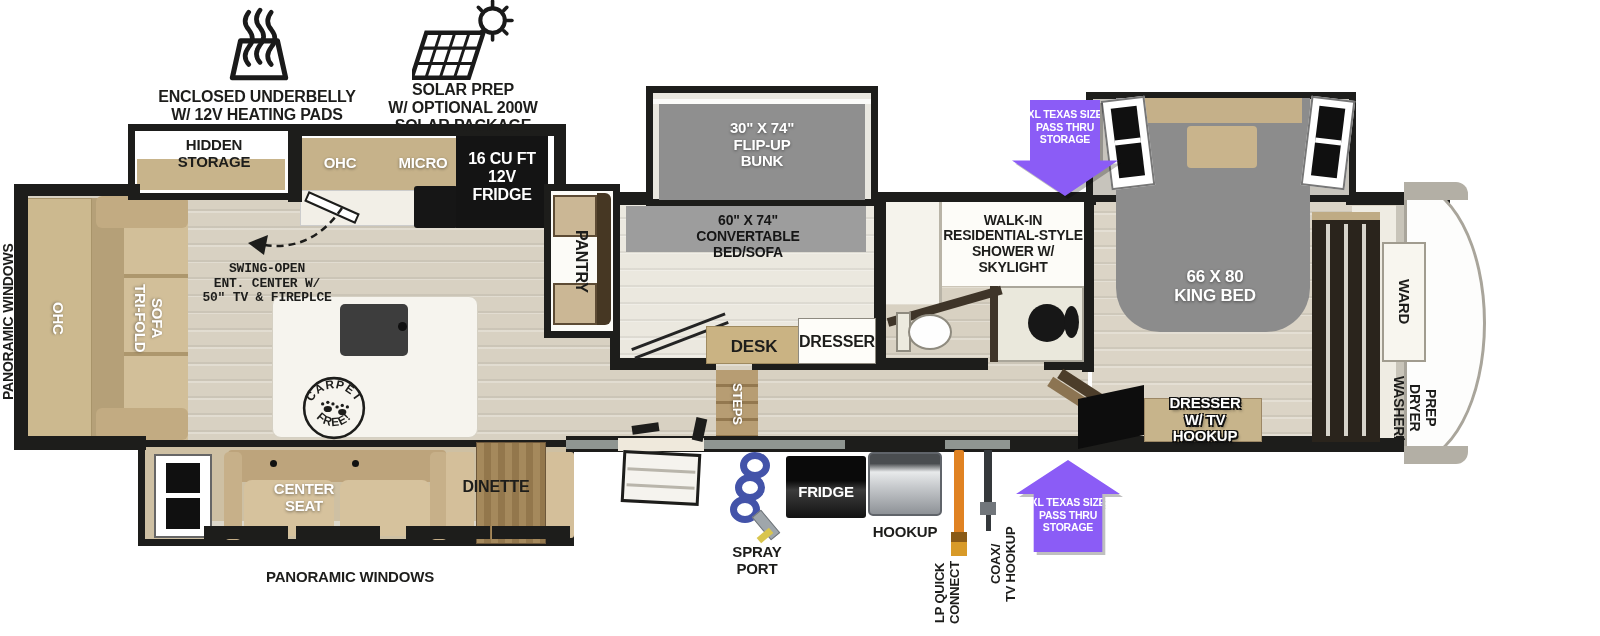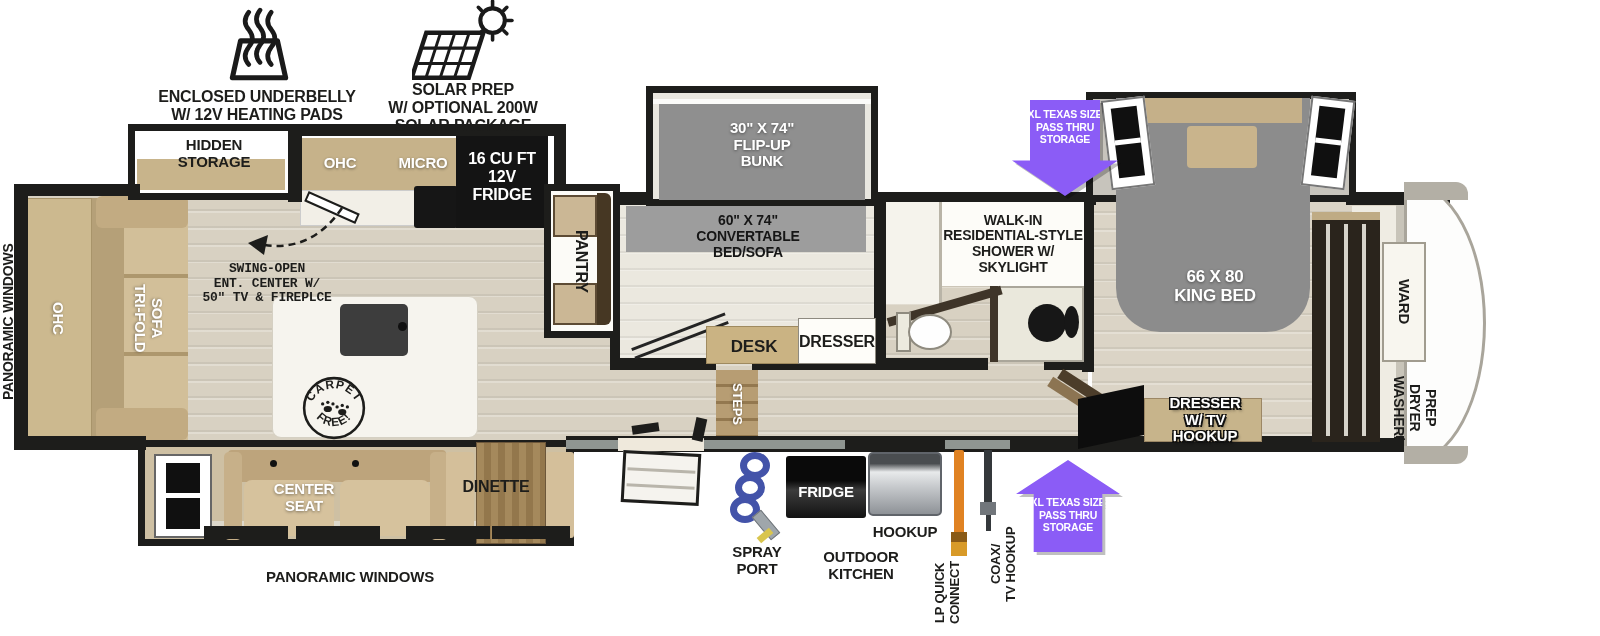--- a/index.html
+++ b/index.html
@@ -239,22 +239,20 @@
   <div class="abs" style="left:730px;top:496px;width:30px;height:27px;border:7px solid #4353a9;border-radius:50%;"></div>
   <div class="abs" style="left:760px;top:510px;width:12px;height:30px;background:#9fa6ab;border:1px solid #70757a;transform:rotate(-40deg);"></div>
   <div class="abs" style="left:757px;top:532px;width:16px;height:7px;background:#d9c54d;transform:rotate(-40deg);"></div>
   <div class="lbl" style="left:710px;top:542px;width:94px;height:38px;font-size:15px;">SPRAY
 PORT</div>
 
   <div class="abs" style="left:786px;top:456px;width:80px;height:62px;background:linear-gradient(180deg,#0a0a0a 0 40%,#3c3c3c 55%,#121212);border-radius:3px;"></div>
   <div class="lbl wht" style="left:788px;top:482px;width:76px;height:20px;font-size:15px;">FRIDGE</div>
   <div class="abs" style="left:868px;top:452px;width:74px;height:64px;background:linear-gradient(180deg,#4a4d50 0 16%,#e8eaeb 30%,#c6c9cc 55%,#8e9297);border:2px solid #60646a;border-radius:5px;"></div>
   <div class="lbl" style="left:864px;top:522px;width:82px;height:20px;font-size:15px;">HOOKUP</div>
-  <div class="lbl" style="left:802px;top:546px;width:118px;height:40px;font-size:15px;">OUTDOOR
-KITCHEN</div>
 
   <div class="abs" style="left:954px;top:450px;width:10px;height:88px;background:#e08222;border-radius:2px;"></div>
   <div class="abs" style="left:951px;top:532px;width:16px;height:10px;background:#8a5a16;"></div>
   <div class="abs" style="left:951px;top:542px;width:16px;height:14px;background:#d89a28;"></div>
   <div class="lbl vflip" style="left:926px;top:552px;width:44px;height:82px;font-size:13px;">LP QUICK
 CONNECT</div>
 
   <div class="abs" style="left:984px;top:450px;width:8px;height:58px;background:#34383b;"></div>
   <div class="abs" style="left:980px;top:502px;width:16px;height:13px;background:#71767b;"></div>
   <div class="abs" style="left:986px;top:515px;width:5px;height:16px;background:#34383b;"></div>

